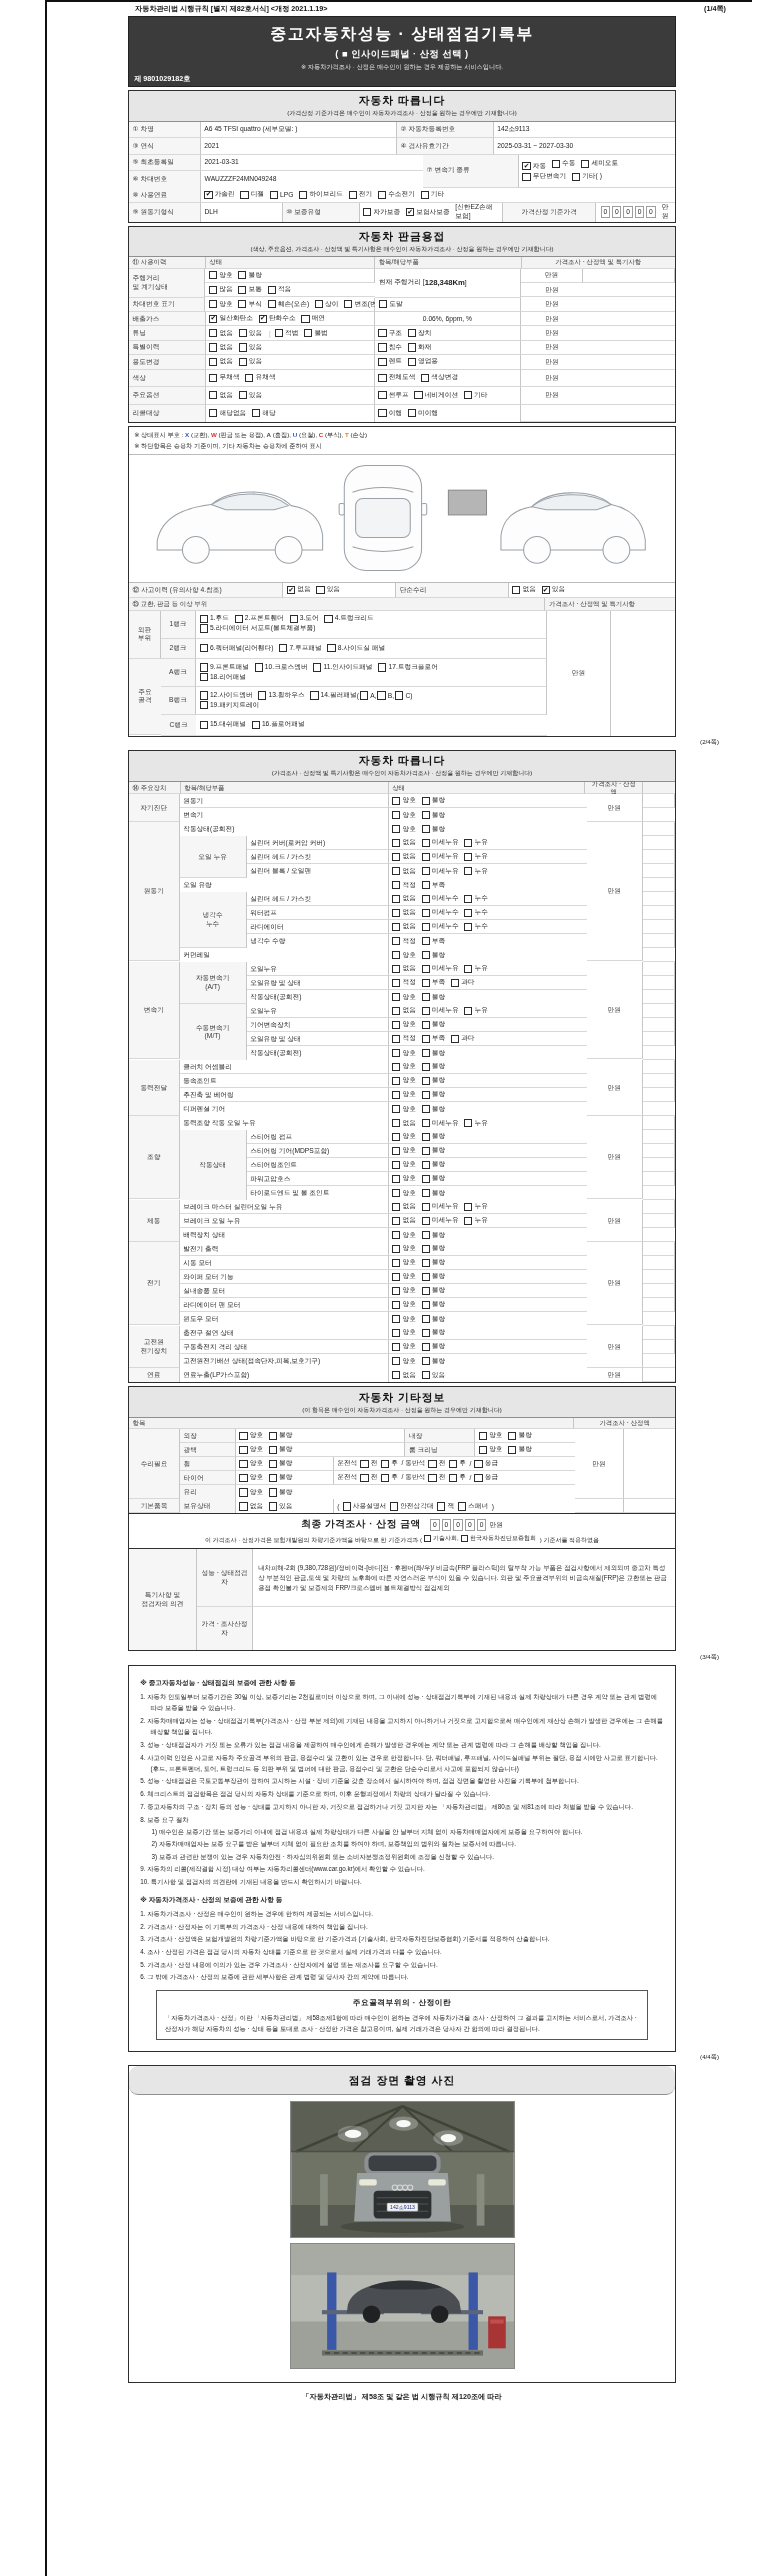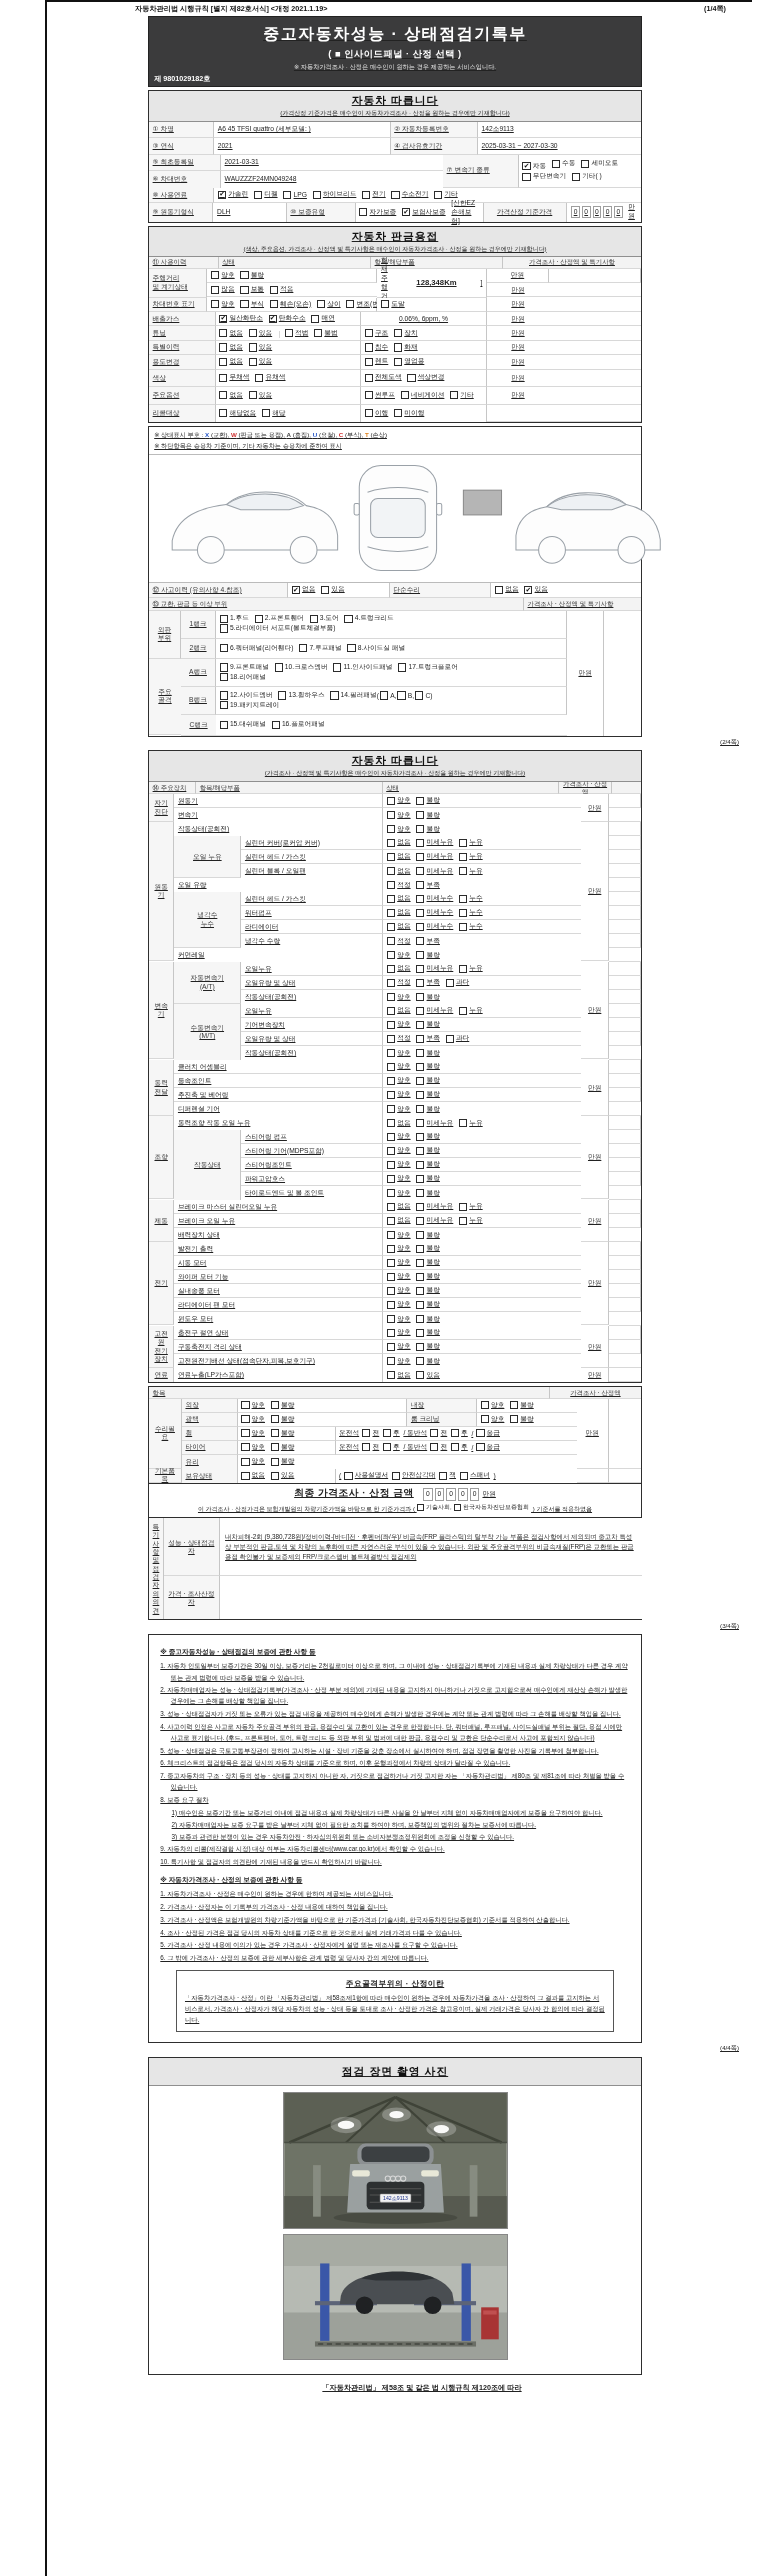--- a/index.html
+++ b/index.html
@@ -2,21 +2,21 @@
 <html style="font-size:8.2px"><head>
 <meta charset="utf-8">
 <style>
   html,body{margin:0;padding:0;}
   body{width:773px;height:2576px;position:relative;overflow:hidden;background:#fff;
        font-family:"Liberation Sans","DejaVu Sans",sans-serif;color:#222;}
   .vline{position:absolute;left:45px;top:0;width:2.1px;height:2576px;background:#111;}
   .hline{position:absolute;left:45px;top:0;width:707px;height:1.5px;background:#111;}
   .page-top{position:absolute;left:135px;top:3.6px;width:591px;display:flex;justify-content:space-between;
             font-size:7.2px;font-weight:bold;color:#111;}
-  .doc{position:absolute;left:148px;top:15.5px;width:494px;text-decoration:underline;}
+  .doc{position:absolute;left:128px;top:15.5px;width:548px;}
   .marker{width:591px;text-align:right;font-size:6.2px;color:#222;margin:1.5px 0 2.1px 0;}
   
   .dark{background:#3b3b3c;color:#fff;position:relative;padding:7.2px 0 13.4px 0;border:0.5px solid #222;}
   .dk-title{text-align:center;font-size:16px;font-weight:bold;letter-spacing:1.5px;}
   .dk-sub{text-align:center;font-size:9.3px;font-weight:bold;margin-top:3.1px;letter-spacing:0.5px;}
   .dk-note{text-align:center;font-size:6.2px;color:#e3e3e3;margin-top:2.6px;}
   .dk-no{position:absolute;left:5.2px;bottom:1.5px;font-size:7.2px;font-weight:bold;}
   
   .sec{border:1px solid #2e2e2e;background:#fff;margin-top:3.1px;}
   .sec-head{background:#e6e6e6;text-align:center;padding:3.1px 0 2.6px 0;border-bottom:0.5px solid #8f8f8f;}
@@ -270,21 +270,21 @@
             <span class="opt">
               <span class="cb"></span>
               <span class="olbl">보통</span>
             </span>
             <span class="opt">
               <span class="cb"></span>
               <span class="olbl">적음</span>
             </span>
           </div>
         </div>
-        <div class="cell " style="width: 147px; height: 29px; gap: 24px;">
+        <div class="cell " style="width: 147px; height: 29px;">
           <span class="olbl">현재 주행거리 [ </span>
           <span class="bold" style="font-size: 7.7px;">128,348Km</span>
           <span class="olbl"> ]</span>
         </div>
         <div class="col" style="width: 62px;">
           <div class="cell price cent" style="width: 62px; height: 14.4px;">
             <span class="ctxt">만원</span>
           </div>
           <div class="cell price cent" style="width: 62px; height: 14.4px;">
             <span class="ctxt">만원</span>
@@ -1686,20 +1686,24 @@
         </div>
         <div class="cell price cent" style="width: 58px; height: 14px; border-bottom: none;">
           <span class="ctxt">만원</span>
         </div>
         <div class="col" style="width: 32px;">
           <div class="cell blank" style="width: 32px; height: 14px;"></div>
         </div>
       </div>
     </div>
   <div class="sec" id="sec-etc">
+      <div class="sec-head">
+        <div class="sec-title">자동차 기타정보</div>
+        <div class="sec-sub">(이 항목은 매수인이 자동차가격조사 · 산정을 원하는 경우에만 기재합니다)</div>
+      </div>
       <div class="frow">
         <div class="cell hdr" style="width: 447px; height: 11.3px;">
           <span class="ctxt">항목</span>
         </div>
         <div class="cell hdr cent" style="width: 101px; height: 11.3px;">
           <span class="ctxt">가격조사 · 산정액</span>
         </div>
       </div>
       <div class="frow">
         <div class="cell lab cent" style="width: 52px; height: 70px;">
@@ -1968,21 +1972,21 @@
         <div class="nt-item">6. 그 밖에 가격조사 · 산정의 보증에 관한 세부사항은 관계 법령 및 당사자 간의 계약에 따릅니다.</div>
         <div class="nbox">
           <div class="nbox-t">주요골격부위의 · 산정이란</div>
           <div class="nbox-x">「자동차가격조사 · 산정」이란 「자동차관리법」 제58조제1항에 따라 매수인이 원하는 경우에 자동차가격을 조사 · 산정하여 그 결과를 고지하는 서비스로서, 가격조사 · 산정자가 해당 자동차의 성능 · 상태 등을 토대로 조사 · 산정한 가격은 참고용이며, 실제 거래가격은 당사자 간 합의에 따라 결정됩니다.</div>
         </div>
       </div>
     </div>
   <div class="marker">(4/4쪽)</div>
 
   <div class="sec" id="sec-photos">
-    <div class="sec-head" style="padding:7.2px 0 6.2px 0;">
+    <div class="sec-head" style="padding:7.2px 0 6.2px 0;border-radius:9px;">
       <div class="sec-title">점검 장면 촬영 사진</div>
     </div>
     <div class="photo-wrap">
       <svg class="photo" width="223" height="135" viewBox="0 0 432 262">
         <rect x="0" y="0" width="432" height="262" fill="#6e7366"></rect>
         <polygon points="0,0 432,0 432,96 0,96" fill="#5c6054"></polygon>
         <line x1="216" y1="8" x2="10" y2="96" stroke="#3f4338" stroke-width="5"></line>
         <line x1="216" y1="8" x2="120" y2="96" stroke="#3f4338" stroke-width="4"></line>
         <line x1="216" y1="8" x2="312" y2="96" stroke="#3f4338" stroke-width="4"></line>
         <line x1="216" y1="8" x2="422" y2="96" stroke="#3f4338" stroke-width="5"></line>

